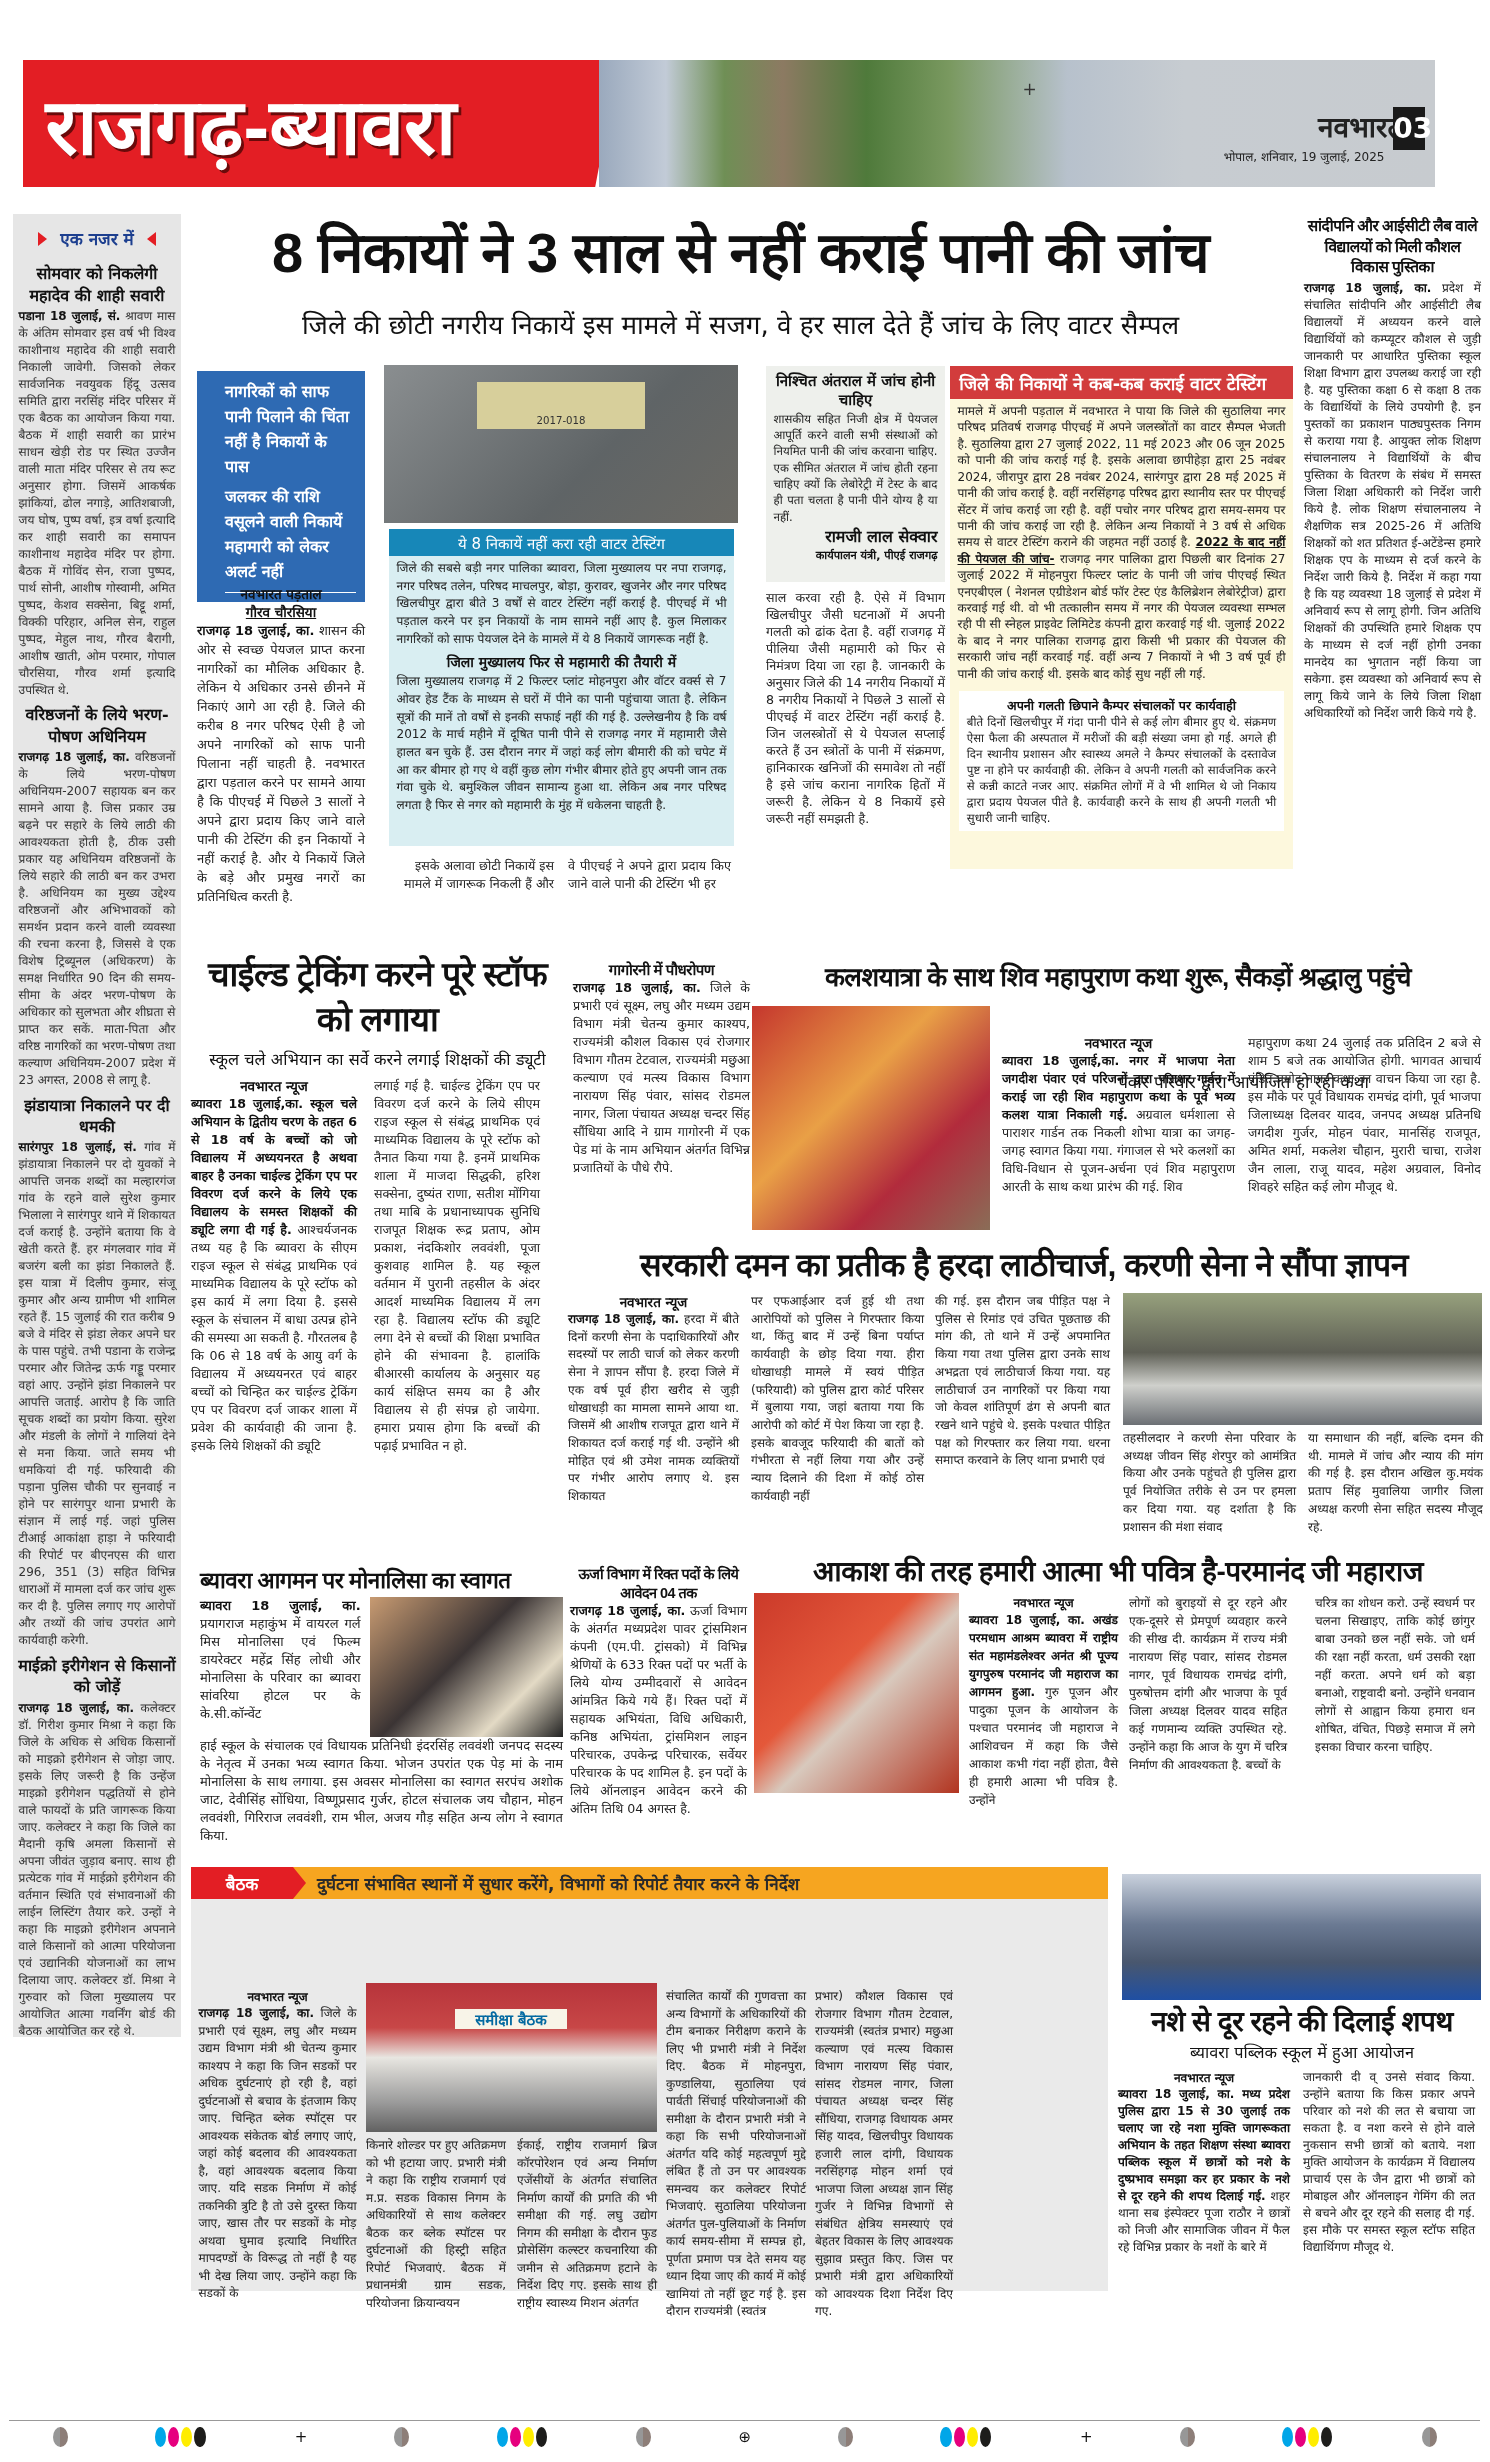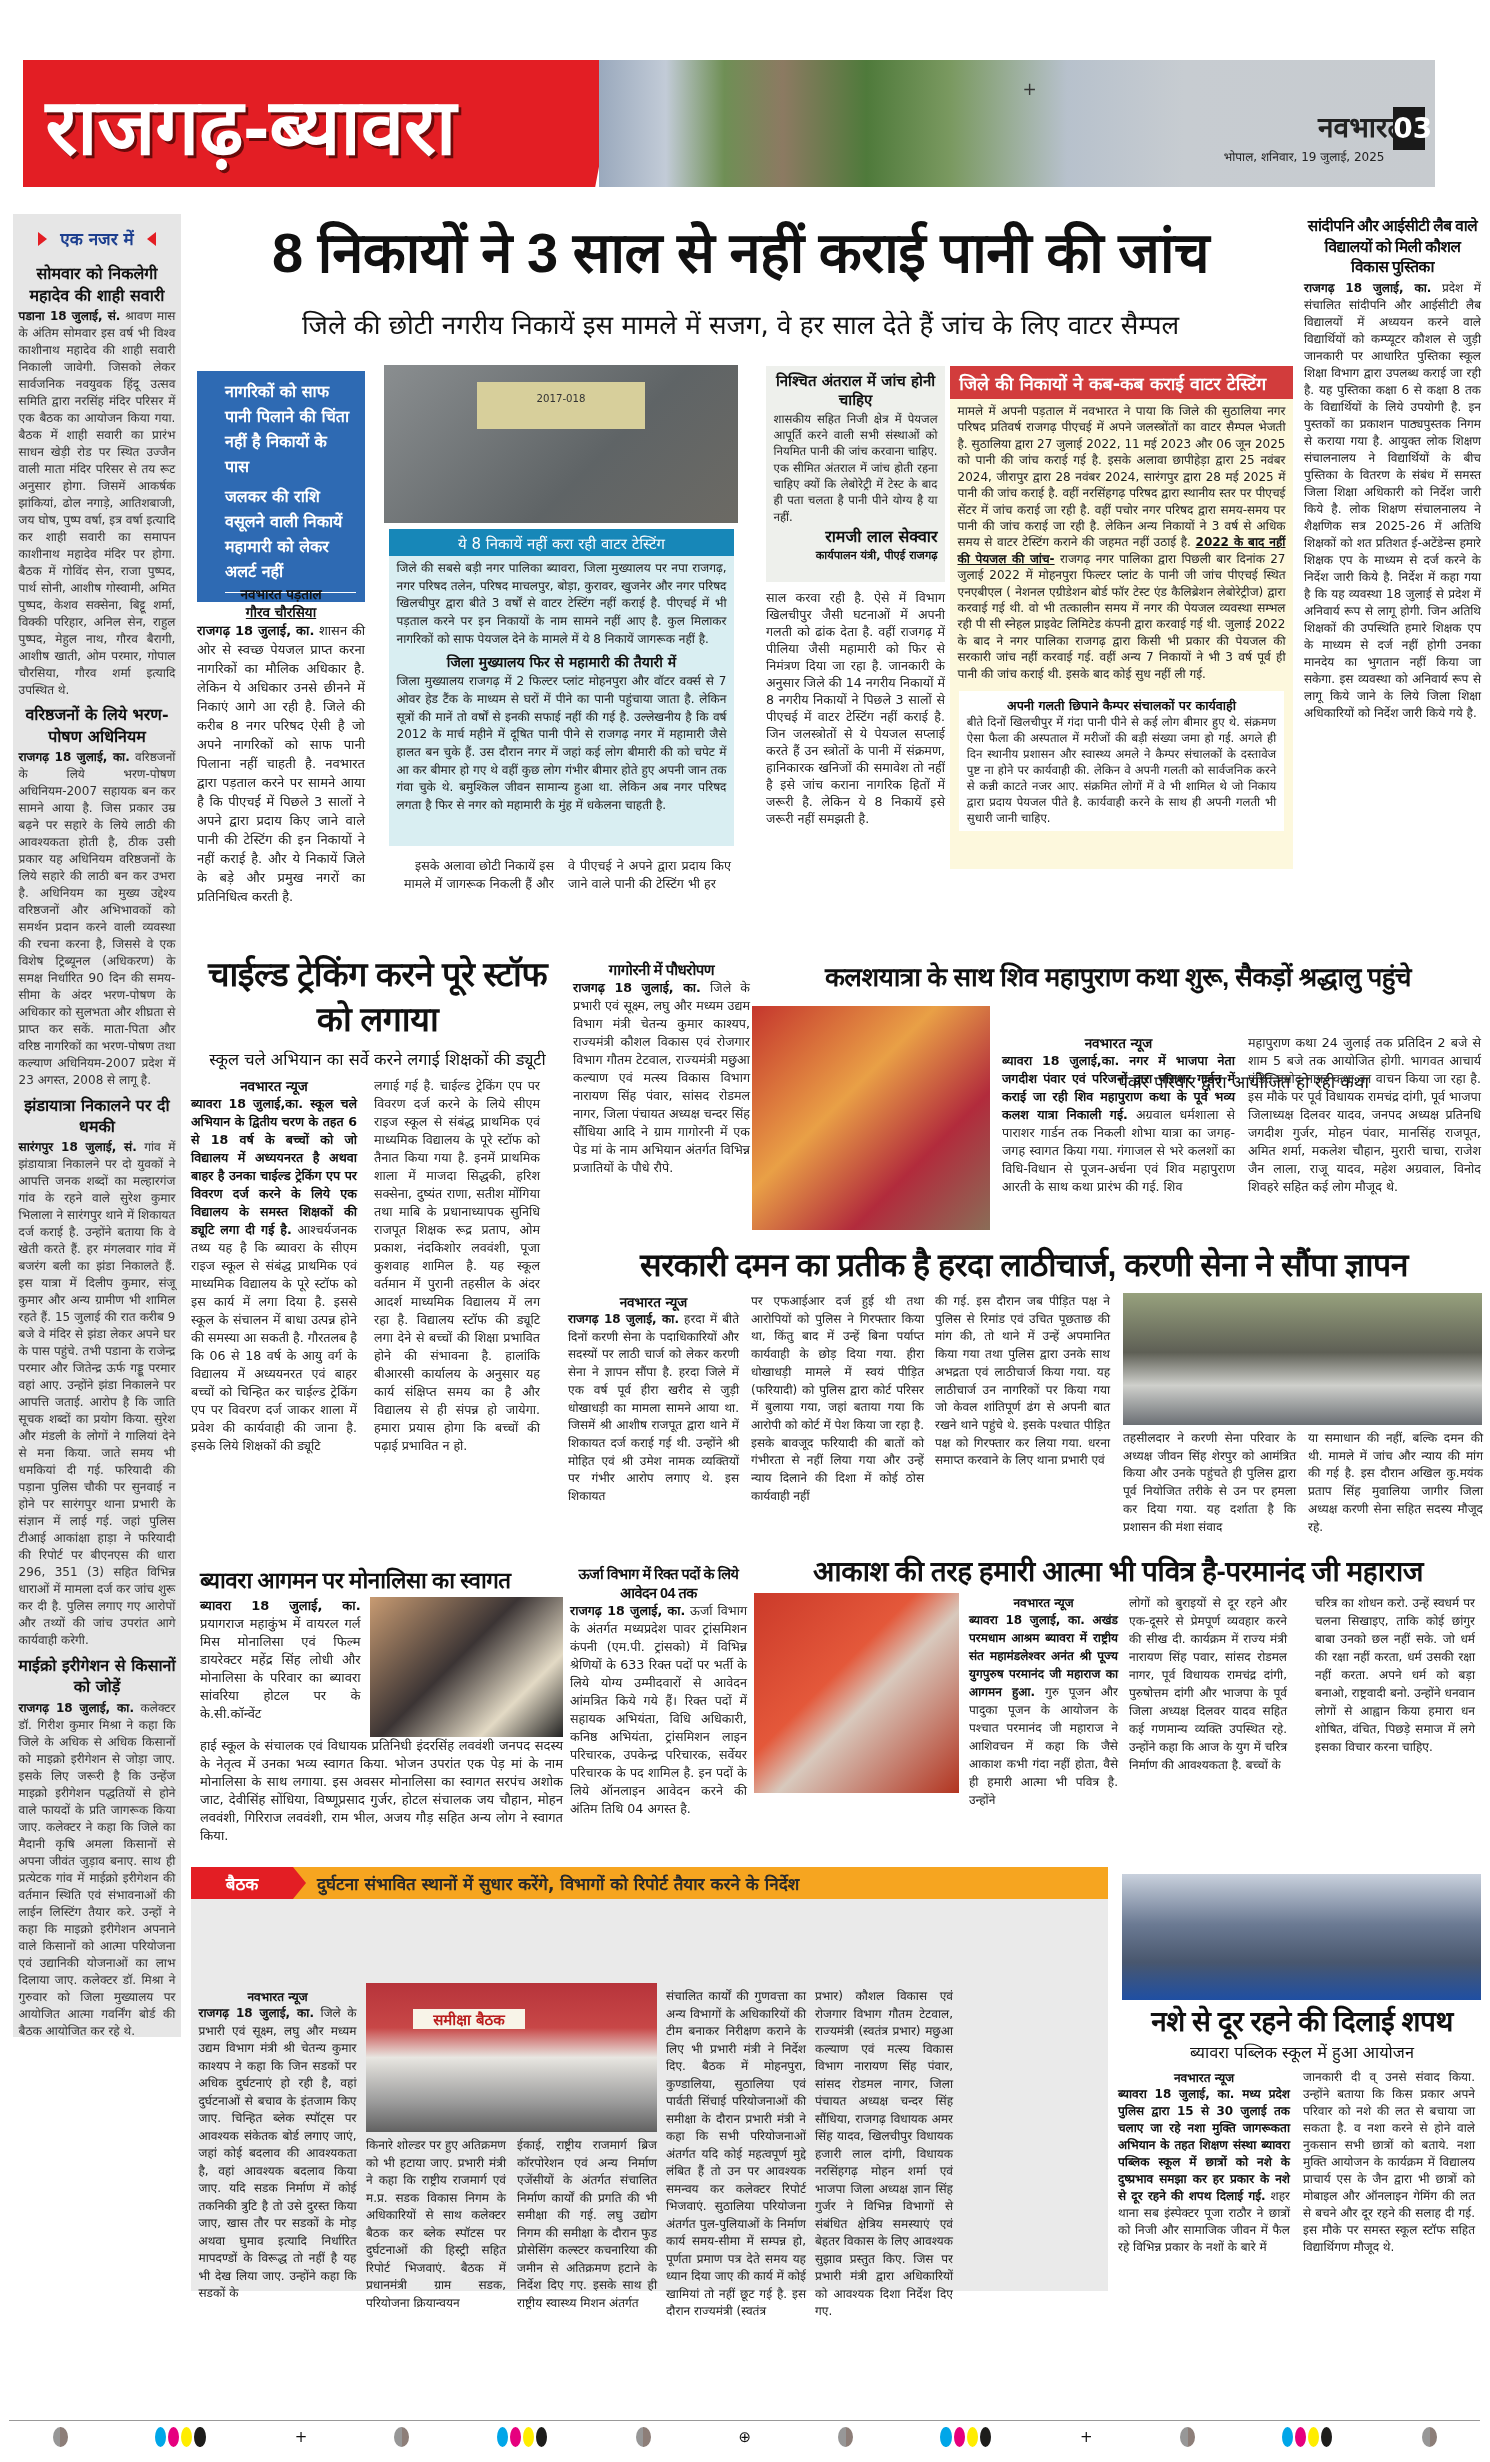--- a/index.html
+++ b/index.html
@@ -89,21 +89,21 @@
   <p>जलकर की राशि वसूलने वाली निकायें महामारी को लेकर अलर्ट नहीं</p>
   <hr>
 </div>
 <div class="abs" style="left:197px;top:585px;width:168px">
   <div class="byline">नवभारत पड़ताल</div>
   <div class="byline" style="text-decoration:underline">गौरव चौरसिया</div>
   <div class="body-txt" style="font-size:13px;line-height:19px"><b>राजगढ़ 18 जुलाई, का.</b> <span>शासन की ओर से स्वच्छ पेयजल प्राप्त करना नागरिकों का मौलिक अधिकार है. लेकिन ये अधिकार उनसे छीनने में निकाएं आगे आ रही है. जिले की करीब 8 नगर परिषद ऐसी है जो अपने नागरिकों को साफ पानी पिलाना नहीं चाहती है. नवभारत द्वारा पड़ताल करने पर सामने आया है कि पीएचई में पिछले 3 सालों ने अपने द्वारा प्रदाय किए जाने वाले पानी की टेस्टिंग की इन निकायों ने नहीं कराई है. और ये निकायें जिले के बड़े और प्रमुख नगरों का प्रतिनिधित्व करती है.</span></div>
 </div>
 
 <div class="abs photo" style="left:384px;top:365px;width:354px;height:158px">
-  <div style="position:absolute;left:93px;top:17px;width:168px;height:47px;background:#d7cf9b;font-size:10.2px;text-align:center;padding-top:11px;color:#333">2017-018</div>
+  <div style="position:absolute;left:93px;top:17px;width:168px;height:47px;background:#d7cf9b;font-size:10.2px;text-align:center;padding-top:33px;color:#333">2017-018</div>
 </div>
 <div class="abs tealbox" style="left:389px;top:529px;width:345px;height:317px">
   <div class="tealhead">ये 8 निकायें नहीं करा रही वाटर टेस्टिंग</div>
   <div class="body-txt" style="padding:3.7px 7.5px;font-size:12px;line-height:17.7px"><span>जिले की सबसे बड़ी नगर पालिका ब्यावरा, जिला मुख्यालय पर नपा राजगढ़, नगर परिषद तलेन, परिषद माचलपुर, बोड़ा, कुरावर, खुजनेर और नगर परिषद खिलचीपुर द्वारा बीते 3 वर्षों से वाटर टेस्टिंग नहीं कराई है. पीएचई में भी पड़ताल करने पर इन निकायों के नाम सामने नहीं आए है. कुल मिलाकर नागरिकों को साफ पेयजल देने के मामले में ये 8 निकायें जागरूक नहीं है.</span></div>
   <div style="text-align:center;font-weight:bold;font-size:14px">जिला मुख्यालय फिर से महामारी की तैयारी में</div>
   <div class="body-txt" style="padding:1.9px 7.5px;font-size:12px;line-height:17.7px"><span>जिला मुख्यालय राजगढ़ में 2 फिल्टर प्लांट मोहनपुरा और वॉटर वर्क्स से 7 ओवर हेड टैंक के माध्यम से घरों में पीने का पानी पहुंचाया जाता है. लेकिन सूत्रों की मानें तो वर्षों से इनकी सफाई नहीं की गई है. उल्लेखनीय है कि वर्ष 2012 के मार्च महीने में दूषित पानी पीने से राजगढ़ नगर में महामारी जैसे हालत बन चुके हैं. उस दौरान नगर में जहां कई लोग बीमारी की को चपेट में आ कर बीमार हो गए थे वहीं कुछ लोग गंभीर बीमार होते हुए अपनी जान तक गंवा चुके थे. बमुश्किल जीवन सामान्य हुआ था. लेकिन अब नगर परिषद लगता है फिर से नगर को महामारी के मुंह में धकेलना चाहती है.</span></div>
 </div>
 <div class="abs body-txt" style="left:391px;top:857px;width:163px;font-size:12.6px;line-height:17.7px;text-align:right">इसके अलावा छोटी निकायें इस मामले में जागरूक निकली हैं और</div>
 <div class="abs body-txt" style="left:568px;top:857px;width:163px;font-size:12.6px;line-height:17.7px">वे पीएचई ने अपने द्वारा प्रदाय किए जाने वाले पानी की टेस्टिंग भी हर</div>
 
@@ -196,21 +196,21 @@
 <div class="abs" style="left:191px;top:1867px;width:917px;height:424px;background:#eaeaea">
   <div class="ribbon">
     <div class="tag">बैठक</div>
     <div class="txt">दुर्घटना संभावित स्थानों में सुधार करेंगे, विभागों को रिपोर्ट तैयार करने के निर्देश</div>
   </div>
   <div style="position:absolute;left:7.5px;top:121px;width:158px">
     <div class="byline" style="font-size:12px">नवभारत न्यूज</div>
     <div class="body-txt" style="font-size:12px;line-height:17.5px"><b>राजगढ़ 18 जुलाई, का.</b> <span>जिले के प्रभारी एवं सूक्ष्म, लघु और मध्यम उद्यम विभाग मंत्री श्री चेतन्य कुमार काश्यप ने कहा कि जिन सडकों पर अधिक दुर्घटनाएं हो रही है, वहां दुर्घटनाओं से बचाव के इंतजाम किए जाए. चिन्हित ब्लेक स्पॉट्स पर आवश्यक संकेतक बोर्ड लगाए जाएं, जहां कोई बदलाव की आवश्यकता है, वहां आवश्यक बदलाव किया जाए. यदि सडक निर्माण में कोई तकनिकी त्रुटि है तो उसे दुरस्त किया जाए, खास तौर पर सडकों के मोड़ अथवा घुमाव इत्यादि निर्धारित मापदण्डों के विरूद्ध तो नहीं है यह भी देख लिया जाए. उन्होंने कहा कि सडकों के</span></div>
   </div>
   <div style="position:absolute;left:175px;top:116px;width:291px;height:149px;background:linear-gradient(180deg,#b7343b 0%,#c84747 30%,#e8e6e1 50%,#9b9b9b 80%,#616161)">
-    <div style="text-align:center;color:#b91c1c;font-weight:bold;font-size:15px;margin-top:26px;background:#f8f4e8;width:112px;margin-left:47px">समीक्षा बैठक</div>
+    <div style="text-align:center;color:#0369a1;font-weight:bold;font-size:15px;margin-top:26px;background:#f8f4e8;width:112px;margin-left:89px">समीक्षा बैठक</div>
   </div>
   <div class="body-txt" style="position:absolute;left:175px;top:270px;width:140px;font-size:12px;line-height:17.5px">किनारे शोल्डर पर हुए अतिक्रमण को भी हटाया जाए. प्रभारी मंत्री ने कहा कि राष्ट्रीय राजमार्ग एवं म.प्र. सडक विकास निगम के अधिकारियों से साथ कलेक्टर बैठक कर ब्लेक स्पॉटस पर दुर्घटनाओं की हिस्ट्री सहित रिपोर्ट भिजवाएं. बैठक में प्रधानमंत्री ग्राम सडक, परियोजना क्रियान्वयन</div>
   <div class="body-txt" style="position:absolute;left:326px;top:270px;width:140px;font-size:12px;line-height:17.5px">ईकाई, राष्ट्रीय राजमार्ग ब्रिज कॉरपोरेशन एवं अन्य निर्माण एजेंसीयों के अंतर्गत संचालित निर्माण कार्यों की प्रगति की भी समीक्षा की गई. लघु उद्योग निगम की समीक्षा के दौरान फुड प्रोसेसिंग कल्स्टर कचनारिया की जमीन से अतिक्रमण हटाने के निर्देश दिए गए. इसके साथ ही राष्ट्रीय स्वास्थ्य मिशन अंतर्गत</div>
   <div class="body-txt" style="position:absolute;left:475px;top:121px;width:140px;font-size:12px;line-height:17.5px">संचालित कार्यों की गुणवत्ता का अन्य विभागों के अधिकारियों की टीम बनाकर निरीक्षण कराने के लिए भी प्रभारी मंत्री ने निर्देश दिए. बैठक में मोहनपुरा, कुण्डालिया, सुठालिया एवं पार्वती सिंचाई परियोजनाओं की समीक्षा के दौरान प्रभारी मंत्री ने कहा कि सभी परियोजनाओं अंतर्गत यदि कोई महत्वपूर्ण मुद्दे लंबित हैं तो उन पर आवश्यक समन्वय कर कलेक्टर रिपोर्ट भिजवाएं. सुठालिया परियोजना अंतर्गत पुल-पुलियाओं के निर्माण कार्य समय-सीमा में सम्पन्न हो, पूर्णता प्रमाण पत्र देते समय यह ध्यान दिया जाए की कार्य में कोई खामियां तो नहीं छूट गई है. इस दौरान राज्यमंत्री (स्वतंत्र</div>
   <div class="body-txt" style="position:absolute;left:624px;top:121px;width:138px;font-size:12px;line-height:17.5px">प्रभार) कौशल विकास एवं रोजगार विभाग गौतम टेटवाल, राज्यमंत्री (स्वतंत्र प्रभार) मछुआ कल्याण एवं मत्स्य विकास विभाग नारायण सिंह पंवार, सांसद रोडमल नागर, जिला पंचायत अध्यक्ष चन्दर सिंह सौंधिया, राजगढ़ विधायक अमर सिंह यादव, खिलचीपुर विधायक हजारी लाल दांगी, विधायक नरसिंहगढ़ मोहन शर्मा एवं भाजपा जिला अध्यक्ष ज्ञान सिंह गुर्जर ने विभिन्न विभागों से संबंधित क्षेत्रिय समस्याएं एवं बेहतर विकास के लिए आवश्यक सुझाव प्रस्तुत किए. जिस पर प्रभारी मंत्री द्वारा अधिकारियों को आवश्यक दिशा निर्देश दिए गए.</div>
 </div>
 
 <div class="abs" style="left:1122px;top:1874px;width:359px;height:126px;background:linear-gradient(180deg,#c9d1dd,#6b7a93 40%,#49576e 70%,#1f4fa3)"></div>
 <div class="abs" style="left:1118px;top:2002px;width:368px">
   <div class="hd" style="text-align:center;font-size:28px;line-height:39px">नशे से दूर रहने की दिलाई शपथ</div>

